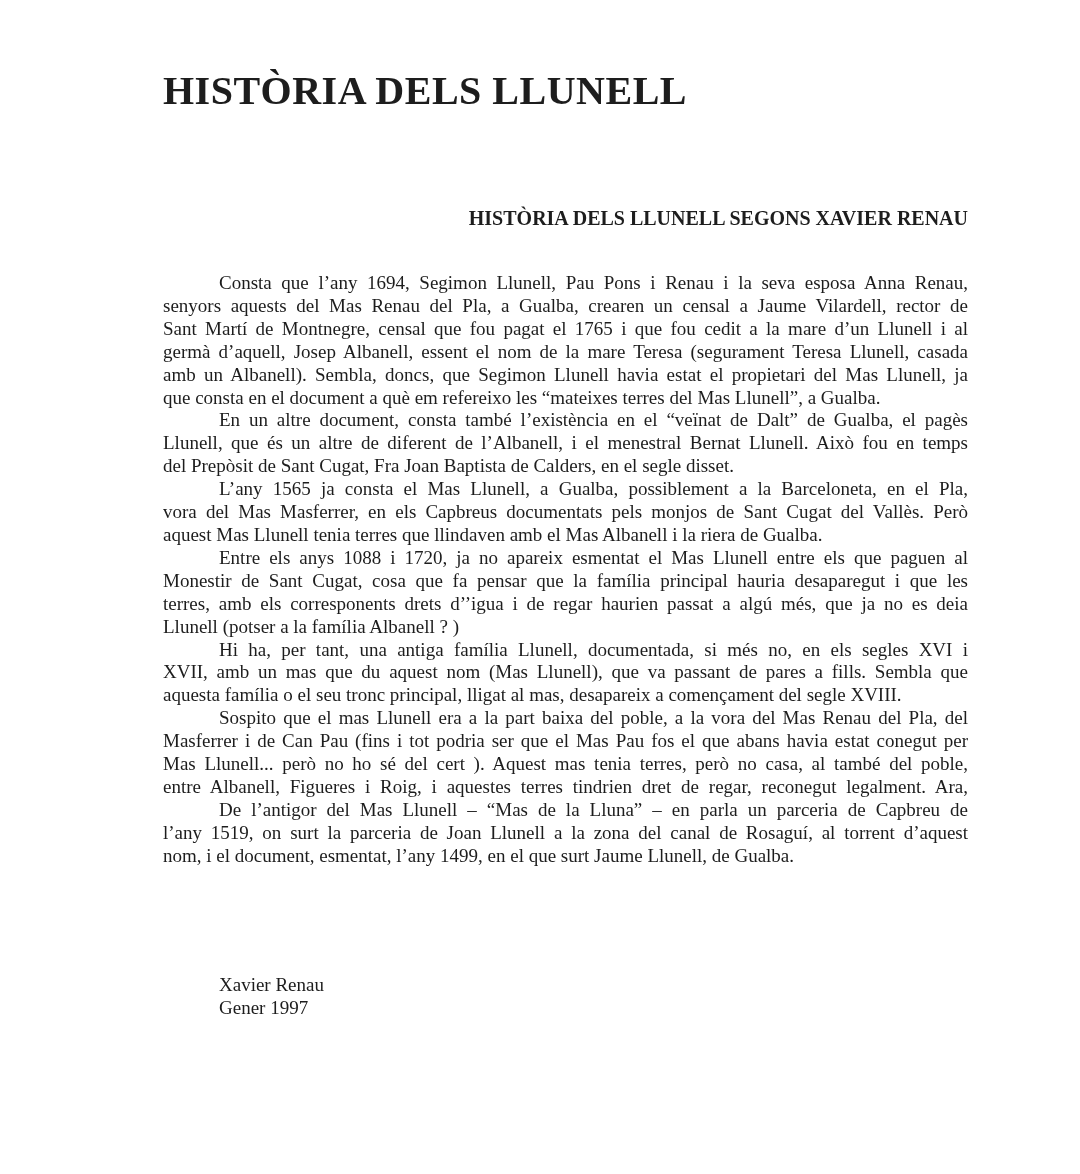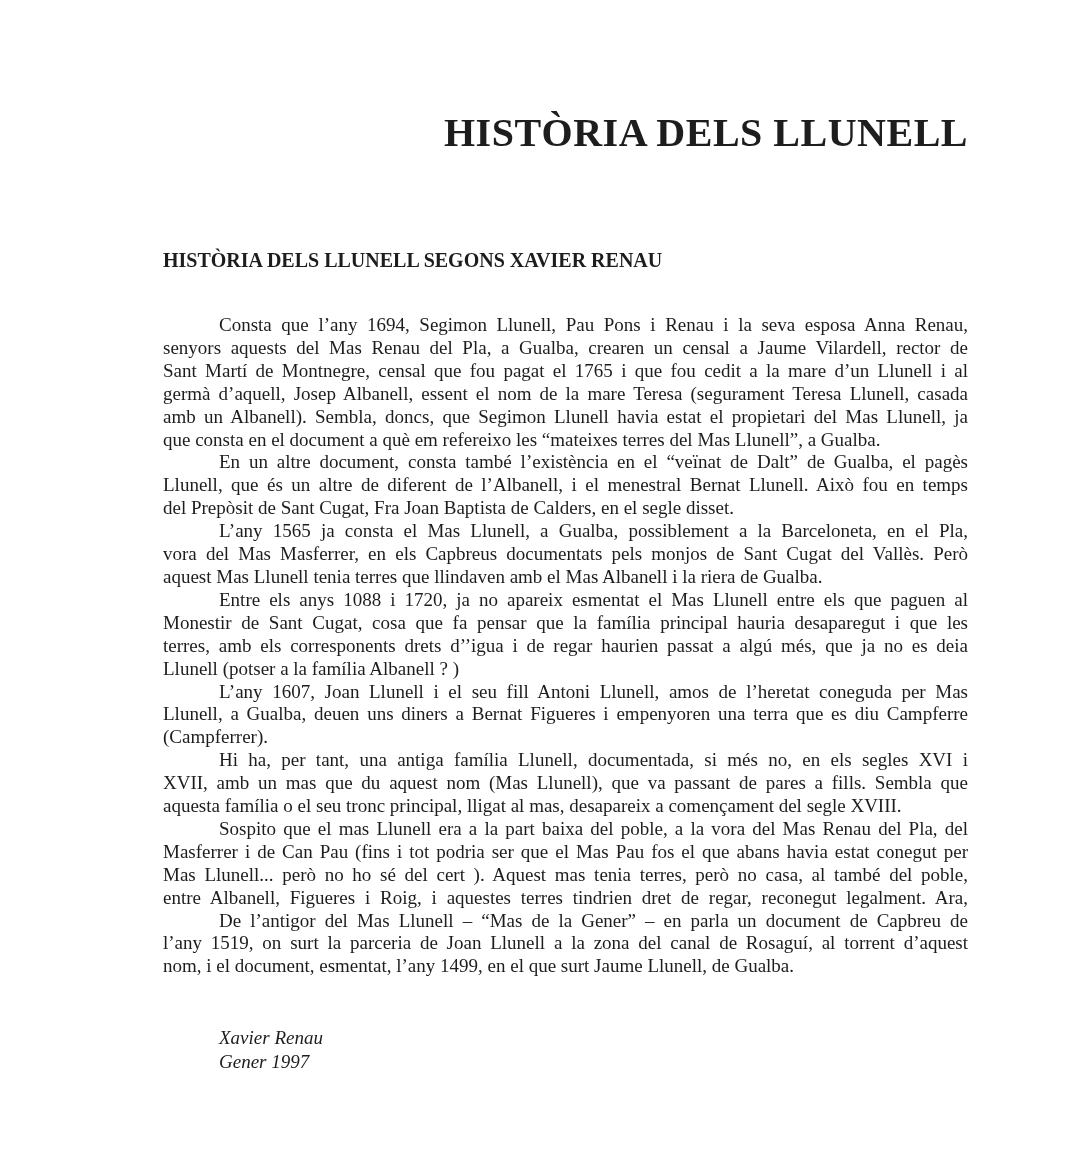--- a/index.html
+++ b/index.html
@@ -15,55 +15,54 @@
     position: relative;
     width: 1080px;
     height: 1174px;
     background: #ffffff;
   }
   .content {
     margin-left: 163px;
     width: 805px;
   }
   .title {
-    margin-top: 110px;
+    margin-top: 68px;
     font-size: 40px;
     line-height: 46px;
     font-weight: bold;
-    text-align: right;
+    text-align: left;
     letter-spacing: 0.5px;
     white-space: nowrap;
   }
   .subtitle {
     margin-top: 93px;
     font-size: 20px;
     line-height: 23px;
     font-weight: bold;
-    text-align: left;
+    text-align: right;
     white-space: nowrap;
   }
   .bodytext {
     margin-top: 42px;
     font-size: 19px;
   }
   .paragraph { }
   .line {
     line-height: 22.9px;
     text-align: justify;
     text-align-last: justify;
     white-space: nowrap; 
   }
   .line.first { text-indent: 56px; }
   .line.last  { text-align-last: left; }
   .signature {
-    margin-top: 48px;
+    margin-top: 105px;
     padding-left: 56px;
     font-size: 19px;
     line-height: 23.5px;
-    font-style: italic;
   }
 </style>
 </head>
 <body>
 
 <div class="page">
   <div class="content">
 
     <h1 class="title">HISTÒRIA DELS LLUNELL</h1>
 
@@ -88,37 +87,32 @@
           <div class="line">vora del Mas Masferrer, en els Capbreus documentats pels monjos de Sant Cugat del Vallès. Però</div>
           <div class="line last">aquest Mas Llunell tenia terres que llindaven amb el Mas Albanell i la riera de Gualba.</div>
         </div>
         <div class="paragraph">
           <div class="line first">Entre els anys 1088 i 1720, ja no apareix esmentat el Mas Llunell entre els que paguen al</div>
           <div class="line">Monestir de Sant Cugat, cosa que fa pensar que la família principal hauria desaparegut i que les</div>
           <div class="line">terres, amb els corresponents drets d’’igua i de regar haurien passat a algú més, que ja no es deia</div>
           <div class="line last">Llunell (potser a la família Albanell ? )</div>
         </div>
         <div class="paragraph">
-          <div class="line first">L’any 1607, Joan Llunell i el seu fill Antoni Llunell, amos de l’heretat coneguda per Mas</div>
-          <div class="line">Llunell, a Gualba, deuen uns diners a Bernat Figueres i empenyoren una terra que es diu Campferre</div>
-          <div class="line last">(Campferrer).</div>
-        </div>
-        <div class="paragraph">
           <div class="line first">Hi ha, per tant, una antiga família Llunell, documentada, si més no, en els segles XVI i</div>
           <div class="line">XVII, amb un mas que du aquest nom (Mas Llunell), que va passant de pares a fills. Sembla que</div>
           <div class="line last">aquesta família o el seu tronc principal, lligat al mas, desapareix a començament del segle XVIII.</div>
         </div>
         <div class="paragraph">
           <div class="line first">Sospito que el mas Llunell era a la part baixa del poble, a la vora del Mas Renau del Pla, del</div>
           <div class="line">Masferrer i de Can Pau (fins i tot podria ser que el Mas Pau fos el que abans havia estat conegut per</div>
           <div class="line">Mas Llunell... però no ho sé del cert ). Aquest mas tenia terres, però no casa, al també del poble,</div>
           <div class="line">entre Albanell, Figueres i Roig, i aquestes terres tindrien dret de regar, reconegut legalment. Ara,</div>
         </div>
         <div class="paragraph">
-          <div class="line first">De l’antigor del Mas Llunell – “Mas de la Gener” – en parla un document de Capbreu de</div>
+          <div class="line first">De l’antigor del Mas Llunell – “Mas de la Lluna” – en parla un parceria de Capbreu de</div>
           <div class="line">l’any 1519, on surt la parceria de Joan Llunell a la zona del canal de Rosaguí, al torrent d’aquest</div>
           <div class="line last">nom, i el document, esmentat, l’any 1499, en el que surt Jaume Llunell, de Gualba.</div>
         </div>
       </div>
 
     <div class="signature">
       <div>Xavier Renau</div>
       <div>Gener 1997</div>
     </div>
 

